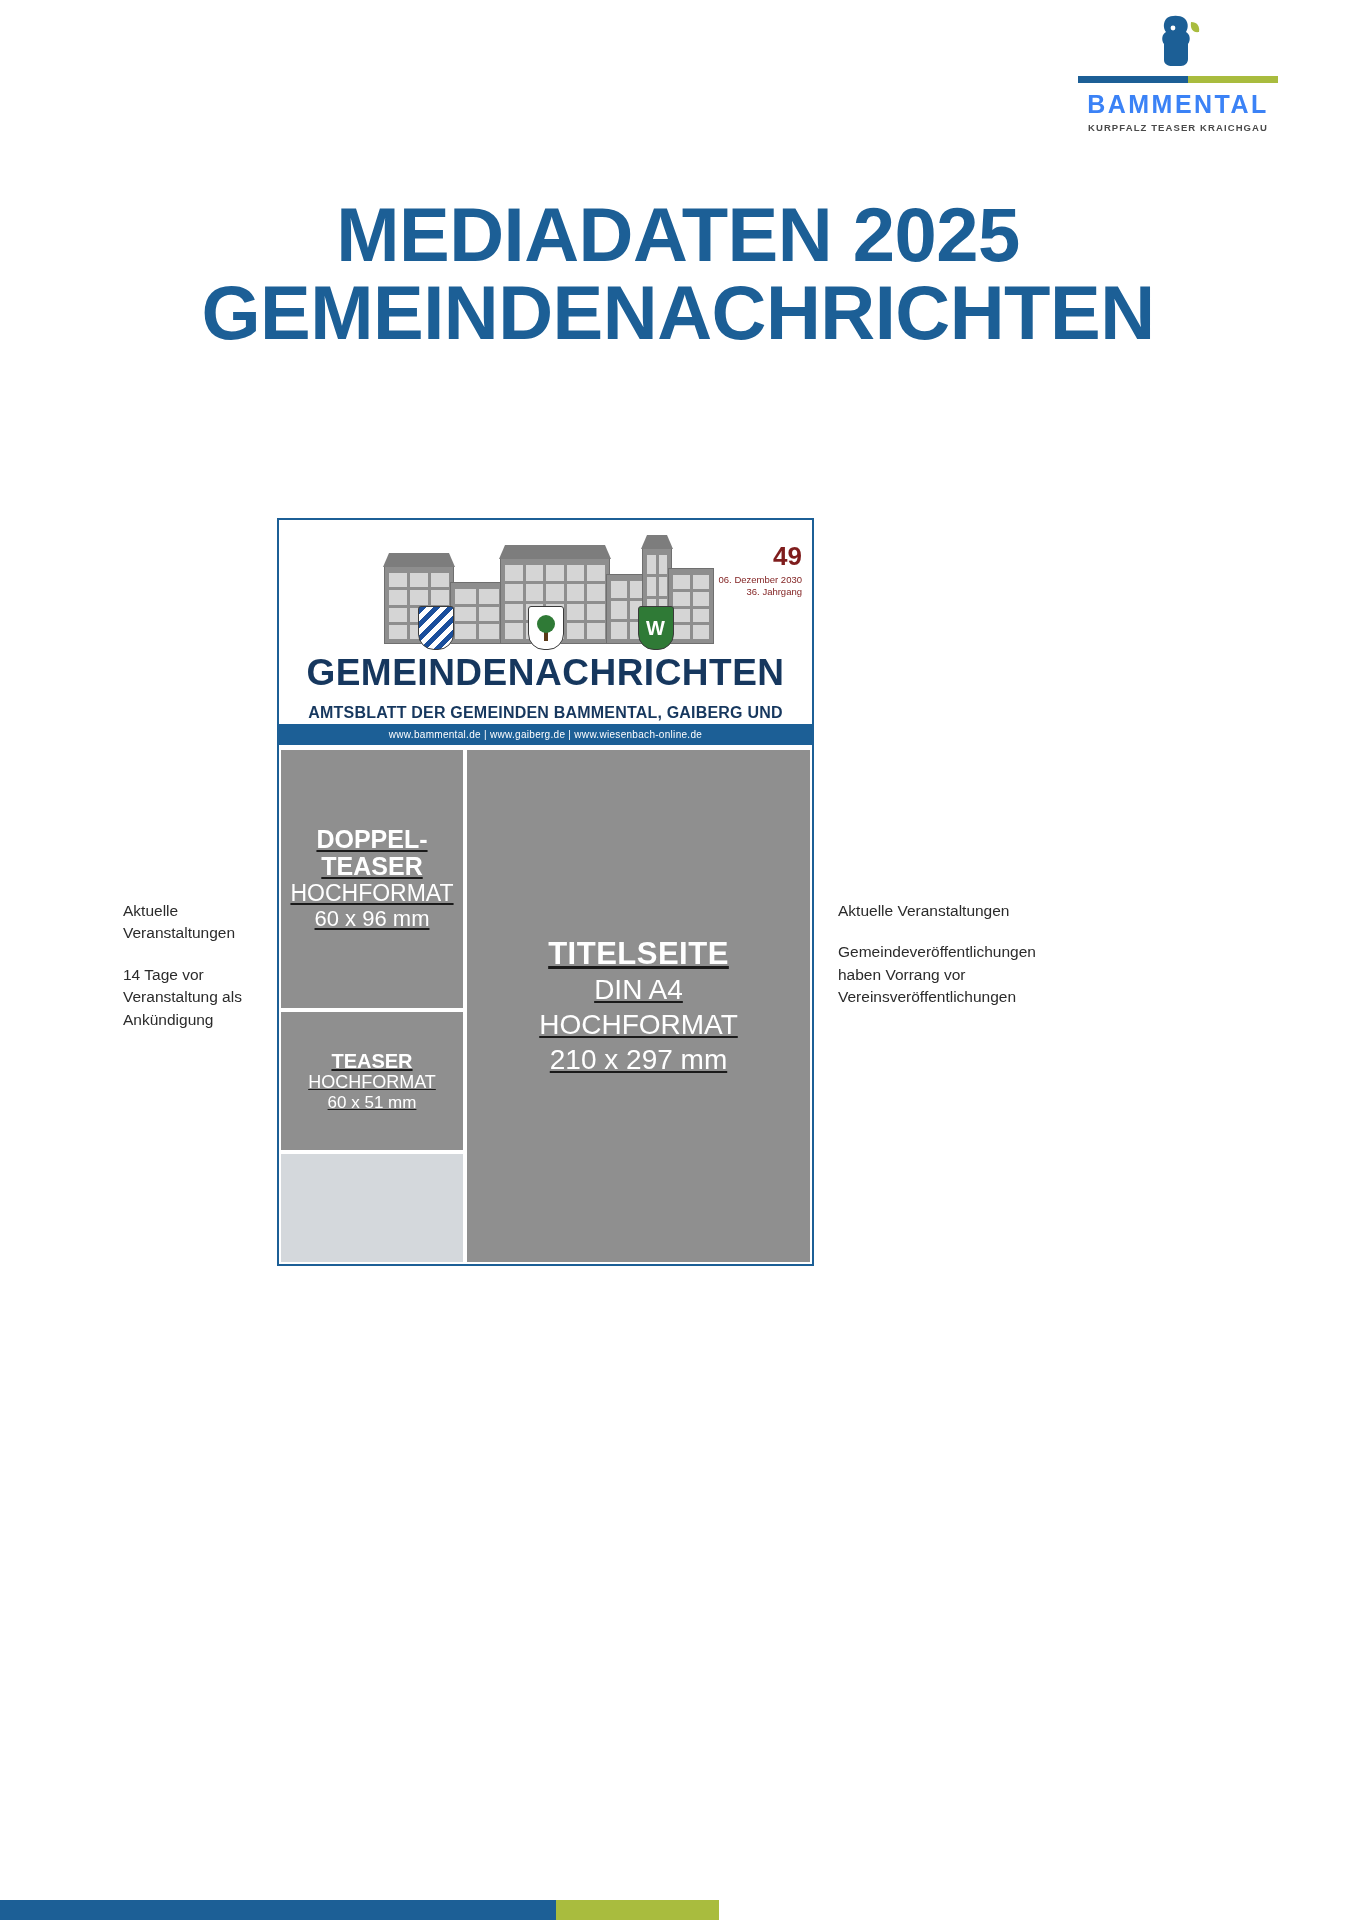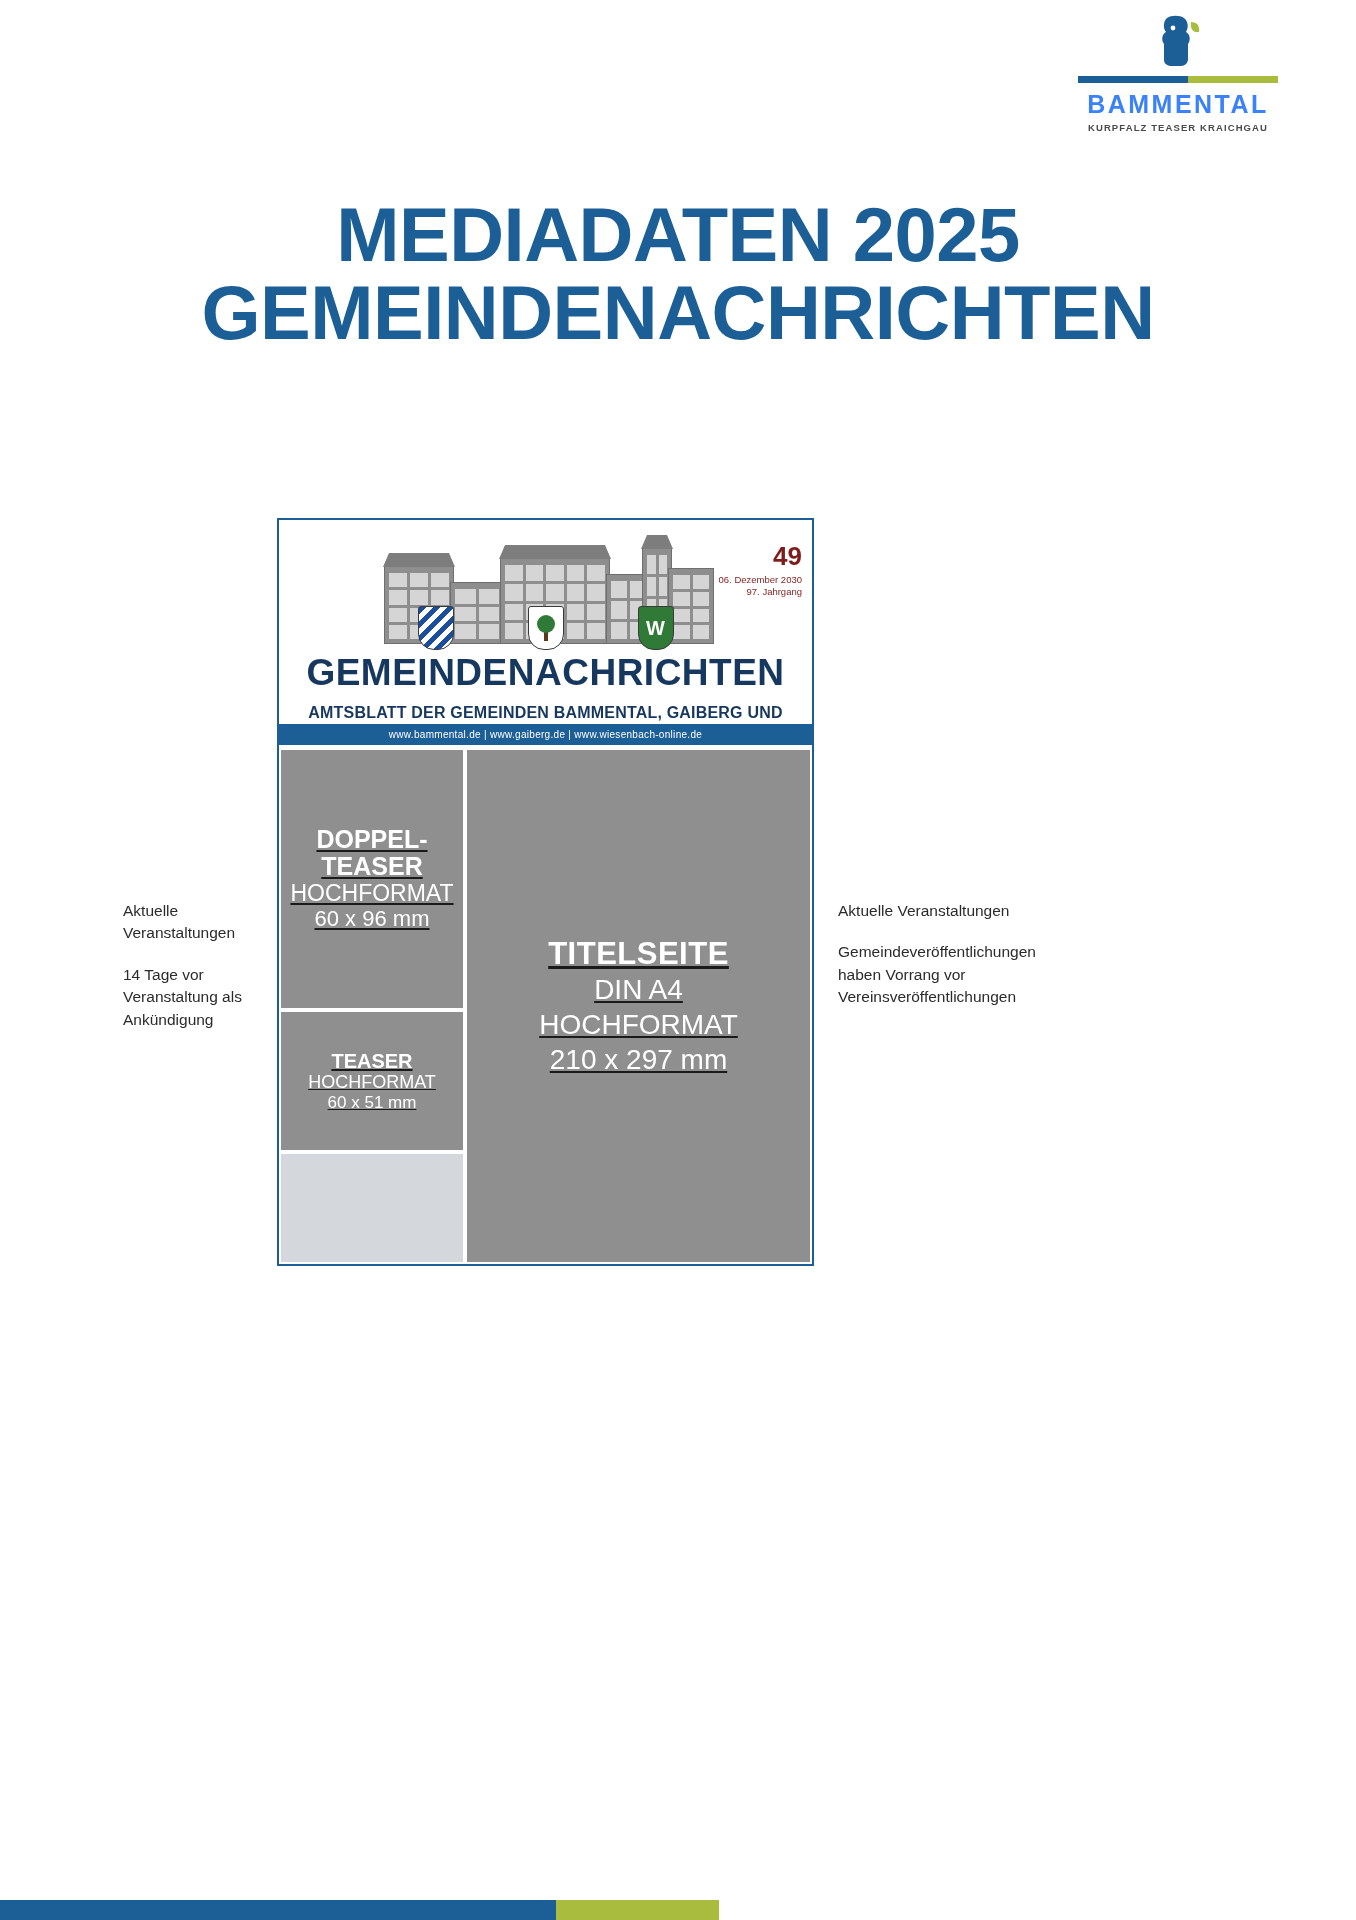--- a/index.html
+++ b/index.html
@@ -302,21 +302,21 @@
   <div class="line2">GEMEINDENACHRICHTEN</div>
 </div>
 
 <div class="paper">
 
   <div class="masthead">
 
     <div class="issue-box">
       <div class="issue-num">49</div>
       <div class="issue-date">06. Dezember  2030</div>
-      <div class="issue-year">97. Jahrgang</div>
+      <div class="issue-year">36. Jahrgang</div>
     </div>
 
     <div class="skyline">
       <div class="bld" style="left:0;width:70px;height:78px;">
         <div class="roof"></div>
         <div class="win-grid" style="grid-template-columns:repeat(3,1fr);grid-template-rows:repeat(4,1fr);">
           <i></i>
             <i></i>
             <i></i>
             <i></i>

